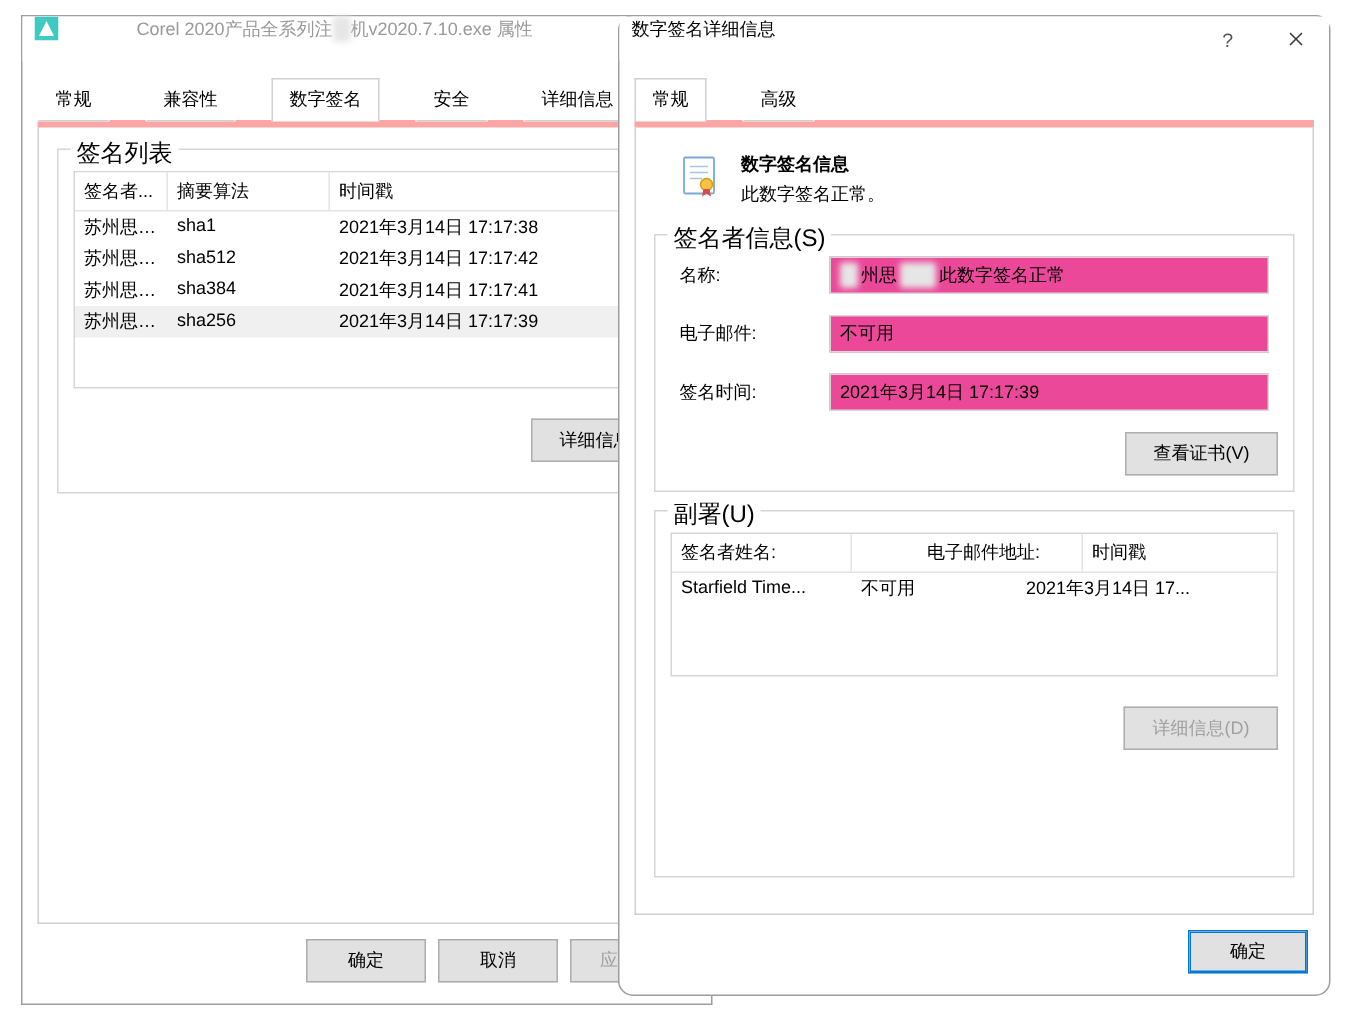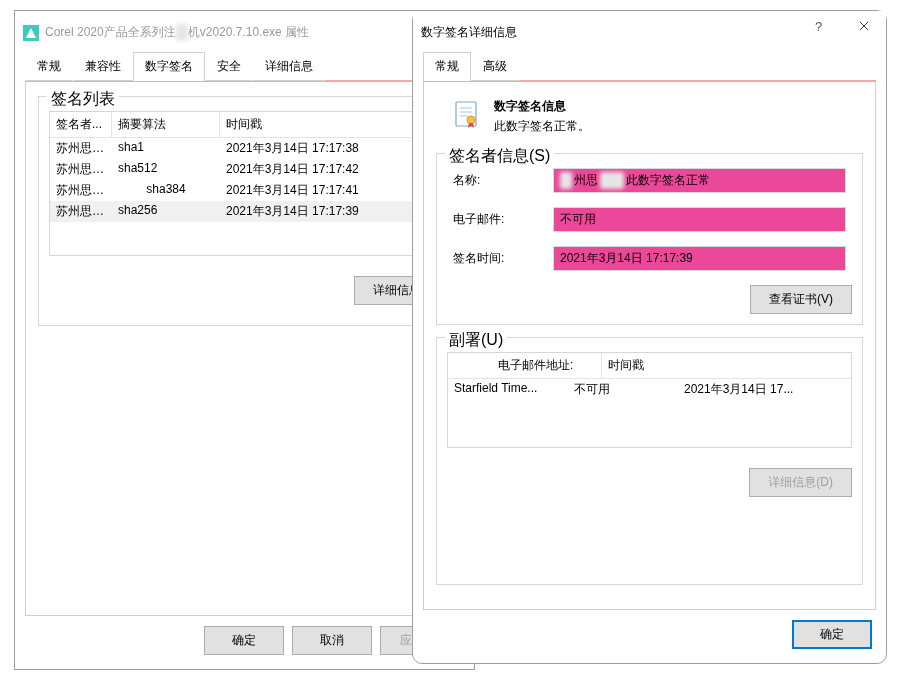--- a/index.html
+++ b/index.html
@@ -1,32 +1,32 @@
 <!DOCTYPE html>
 <html><head>
   <meta charset="utf-8">
   <style>
     * { box-sizing: border-box; margin: 0; padding: 0; font-family: "Microsoft YaHei", "Segoe UI", sans-serif; font-size: 12px; }
     body { background: #fff; width: 901px; height: 674px; position: relative; overflow: hidden; }
     
     
     .window { position: absolute; background: #fff; border: 1px solid #9e9e9e; display: flex; flex-direction: column; }
-    .titlebar { height: 30px; display: flex; align-items: flex-end; padding: 0 0 0 8px; }
+    .titlebar { height: 30px; display: flex; align-items: flex-start; padding: 0 0 0 8px; gap: 46px; }
     .titlebar.light { background: #fff; color: #999; }
     .titlebar.active { background: #fff; color: #000; }
     .app-icon { width: 16px; height: 16px; margin-right: 6px; display: inline-flex; }
     .title-text { flex: 1; font-size: 12px; }
     .titlebar-controls { display: flex; gap: 0; }
     .titlebar-btn { width: 45px; height: 30px; display: flex; align-items: center; justify-content: center; font-size: 14px; color: #555; }
     .titlebar-btn.help { font-size: 13px; }
     
     .window-body { flex: 1; padding: 8px 10px 10px 10px; display: flex; flex-direction: column; }
     
     
-    .tab-strip { display: flex; border-bottom: 2px solid #fca5a5; margin-top: 2px; }
+    .tab-strip { display: flex; border-bottom: 5px solid #fca5a5; margin-top: 2px; gap: 24px; }
     .tab { padding: 5px 11px; border: 1px solid transparent; border-bottom: none; cursor: default; position: relative; top: 1px; background: #fff; }
     .tab.active { border-color: #d0d0d0; background: #fff; }
     .tab:not(.active) { border-bottom: 1px solid #d0d0d0; }
     
     .tab-content { border: 1px solid #d0d0d0; border-top: none; flex: 1; padding: 14px 12px 12px 12px; position: relative; }
     
     
     .groupbox { border: 1px solid #d6d6d6; padding: 14px 10px 10px 10px; position: relative; margin-bottom: 12px; }
     .groupbox-title { position: absolute; top: -8px; left: 8px; background: #fff; padding: 0 4px; font-size: 16px; }
     
@@ -100,21 +100,21 @@
             <div class="list-cell" style="width:108px;">sha1</div>
             <div class="list-cell" style="flex:1;">2021年3月14日 17:17:38</div>
           </div>
           <div class="list-row">
             <div class="list-cell" style="width:62px;">苏州思杰...</div>
             <div class="list-cell" style="width:108px;">sha512</div>
             <div class="list-cell" style="flex:1;">2021年3月14日 17:17:42</div>
           </div>
           <div class="list-row">
             <div class="list-cell" style="width:62px;">苏州思杰...</div>
-            <div class="list-cell" style="width:108px;text-align:center;">sha384</div>
+            <div class="list-cell" style="width:108px;">sha384</div>
             <div class="list-cell" style="flex:1;">2021年3月14日 17:17:41</div>
           </div>
           <div class="list-row selected">
             <div class="list-cell" style="width:62px;">苏州思杰...</div>
             <div class="list-cell" style="width:108px;">sha256</div>
             <div class="list-cell" style="flex:1;">2021年3月14日 17:17:39</div>
           </div>
         </div>
         <div style="display:flex; justify-content:flex-end; margin-top:20px;">
           <button class="btn">详细信息</button>
@@ -186,20 +186,21 @@
         </div>
         <div style="display:flex; justify-content:flex-end; margin-top:6px;">
           <button class="btn">查看证书(V)</button>
         </div>
       </div>
 
       <div class="groupbox" style="flex:1;">
         <span class="groupbox-title">副署(U)</span>
         <div class="list" style="height:96px;">
           <div class="list-header">
+            <div class="list-header-cell" style="width:120px;">签名者姓名:</div>
             <div class="list-header-cell" style="width:110px;margin-left:44px;">电子邮件地址:</div>
             <div class="list-header-cell" style="flex:1;">时间戳</div>
           </div>
           <div class="list-row">
             <div class="list-cell" style="width:120px;">Starfield Time...</div>
             <div class="list-cell" style="width:110px;">不可用</div>
             <div class="list-cell" style="flex:1;">2021年3月14日 17...</div>
           </div>
         </div>
         <div style="display:flex; justify-content:flex-end; margin-top:20px;">

